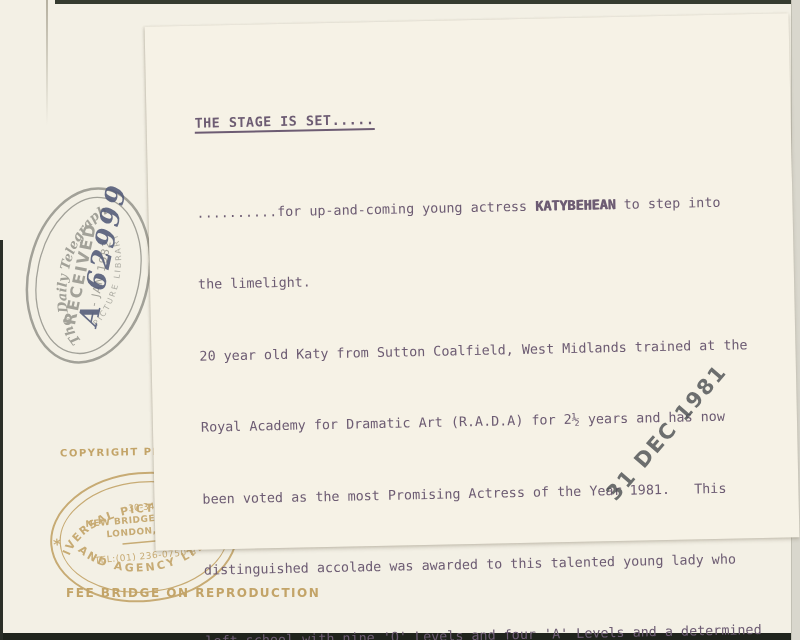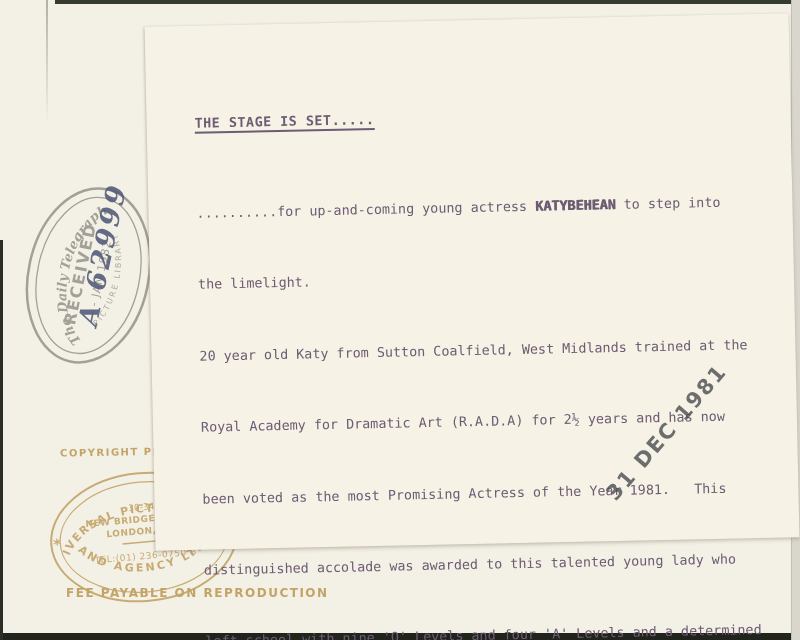--- a/index.html
+++ b/index.html
@@ -111,21 +111,21 @@
       <text x="7" y="76" font-size="15" fill="#c3a468" font-weight="bold">*</text>
       <text x="181" y="76" font-size="15" fill="#c3a468" font-weight="bold">*</text>
       <text x="98" y="44" text-anchor="middle" font-family="DejaVu Sans, sans-serif" font-size="9" fill="#c3a468">30-34</text>
       <text x="98" y="56" text-anchor="middle" font-family="DejaVu Sans, sans-serif" font-weight="bold" font-size="9" letter-spacing=".5" fill="#c3a468">NEW BRIDGE STREET</text>
       <text x="98" y="68" text-anchor="middle" font-family="DejaVu Sans, sans-serif" font-weight="bold" font-size="9" letter-spacing=".5" fill="#c3a468">LONDON, EC4</text>
       <line x1="76" y1="76" x2="120" y2="76" stroke="#c3a468" stroke-width="1.5"></line>
       <text x="98" y="93" text-anchor="middle" font-family="DejaVu Sans, sans-serif" font-size="9" letter-spacing=".5" fill="#c3a468">TEL:(01) 236-0750 B</text>
     </svg>
   </div>
 
-  <div class="fee-line">FEE PAYABLE ON REPRODUCTION</div>
+  <div class="fee-line">FEE BRIDGE ON REPRODUCTION</div>
 
   <div class="caption-sheet">
     <div class="typed">
       <div class="title-line"><span>THE STAGE IS SET.....</span></div>
       <div><span>..........for up-and-coming young actress </span><span class="overtyped">KATYBEHEAN</span><span> to step into</span></div>
       <div>the limelight.</div>
       <div>20 year old Katy from Sutton Coalfield, West Midlands trained at the</div>
       <div>Royal Academy for Dramatic Art (R.A.D.A) for 2½ years and has now</div>
       <div>been voted as the most Promising Actress of the Year 1981.   This</div>
       <div>distinguished accolade was awarded to this talented young lady who</div>

